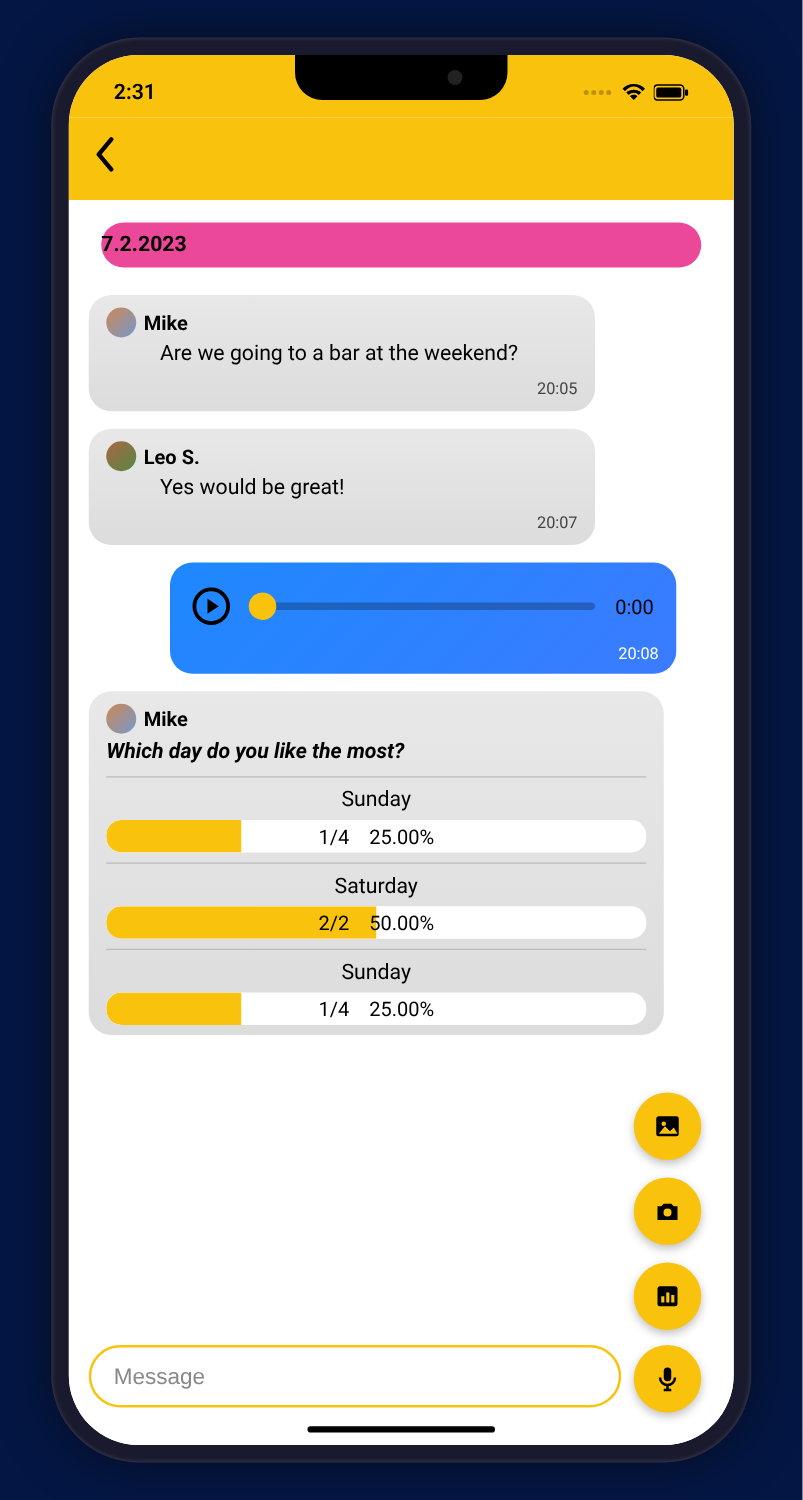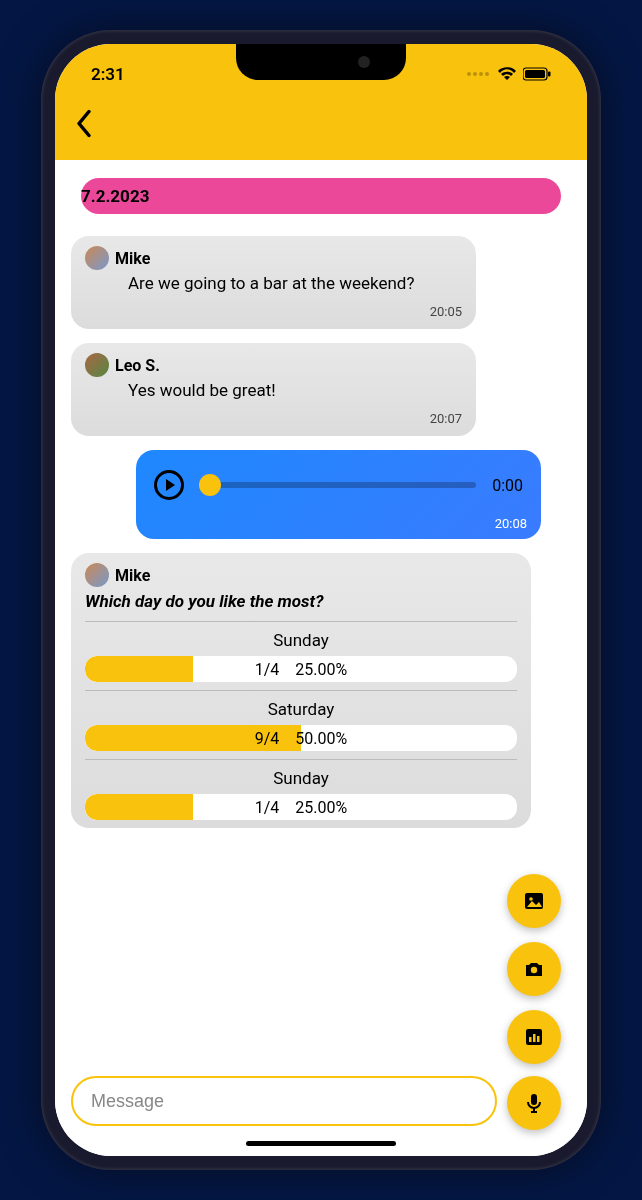--- a/index.html
+++ b/index.html
@@ -359,21 +359,21 @@
             <span>1/4</span>
             <span>25.00%</span>
           </div>
         </div>
         <div class="poll-sep"></div>
 
         <div>
           <div class="poll-day">Saturday</div>
           <div class="poll-bar">
             <div class="poll-fill" style="width:50%"></div>
-            <span>9/4</span>
+            <span>2/2</span>
             <span>50.00%</span>
           </div>
         </div>
         <div class="poll-sep"></div>
 
         <div>
           <div class="poll-day">Sunday</div>
           <div class="poll-bar">
             <div class="poll-fill" style="width:25%"></div>
             <span>1/4</span>

